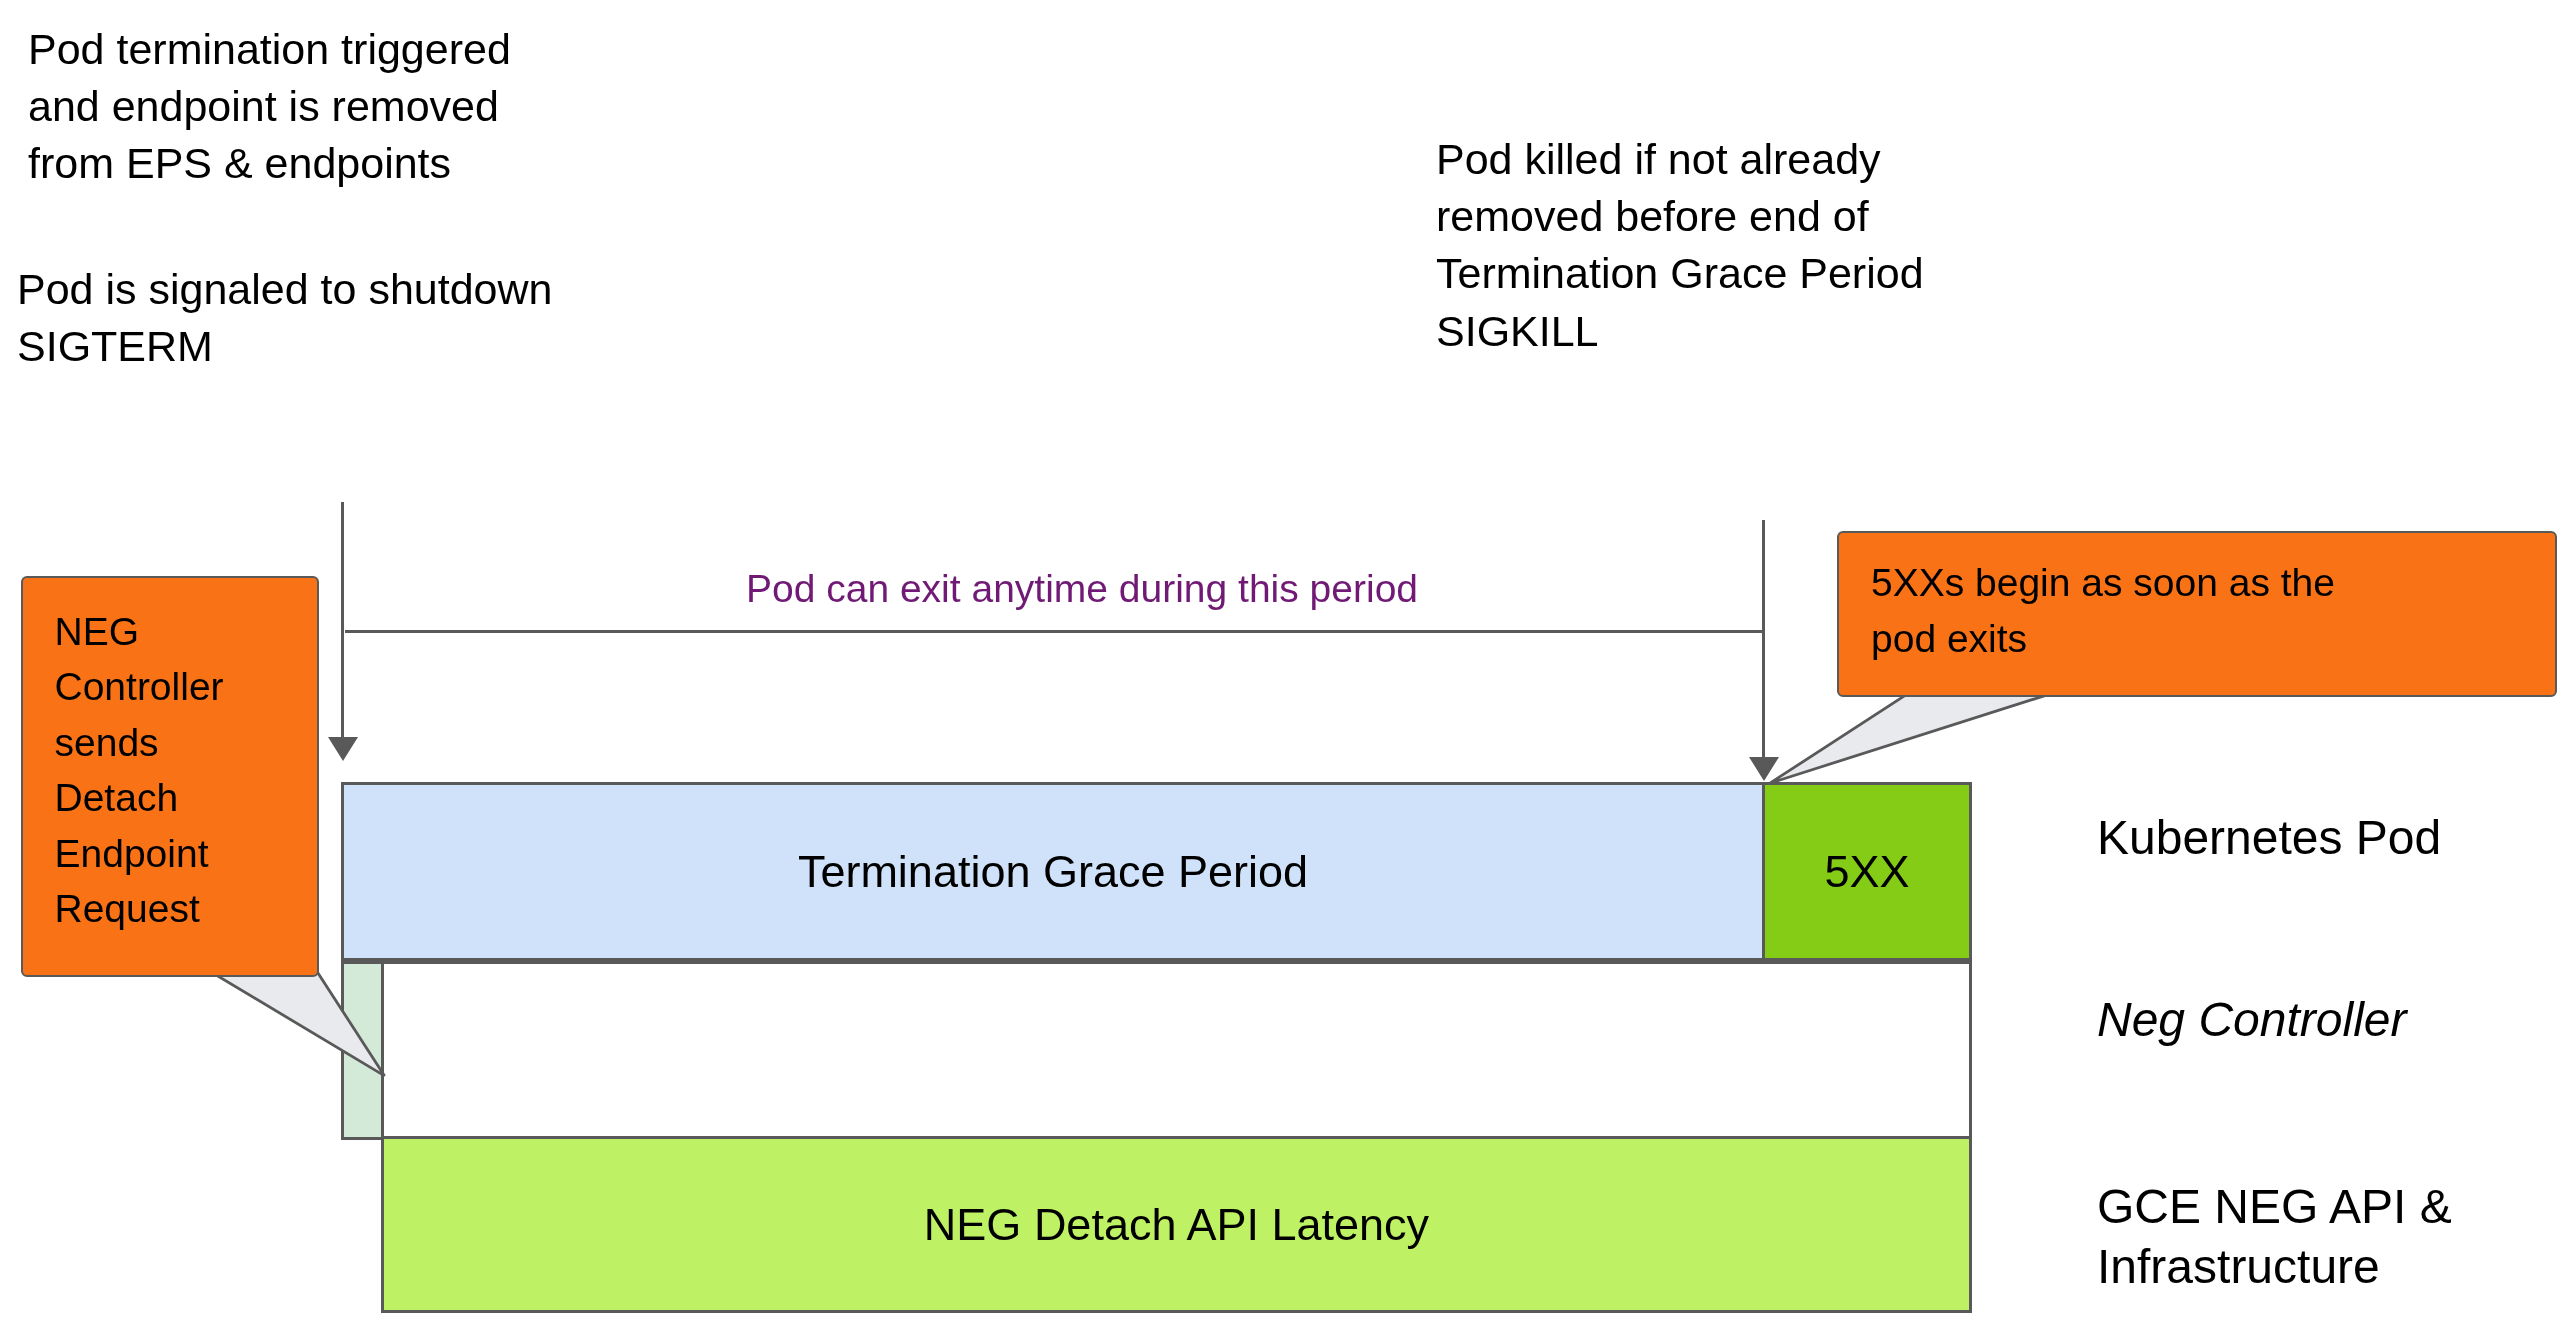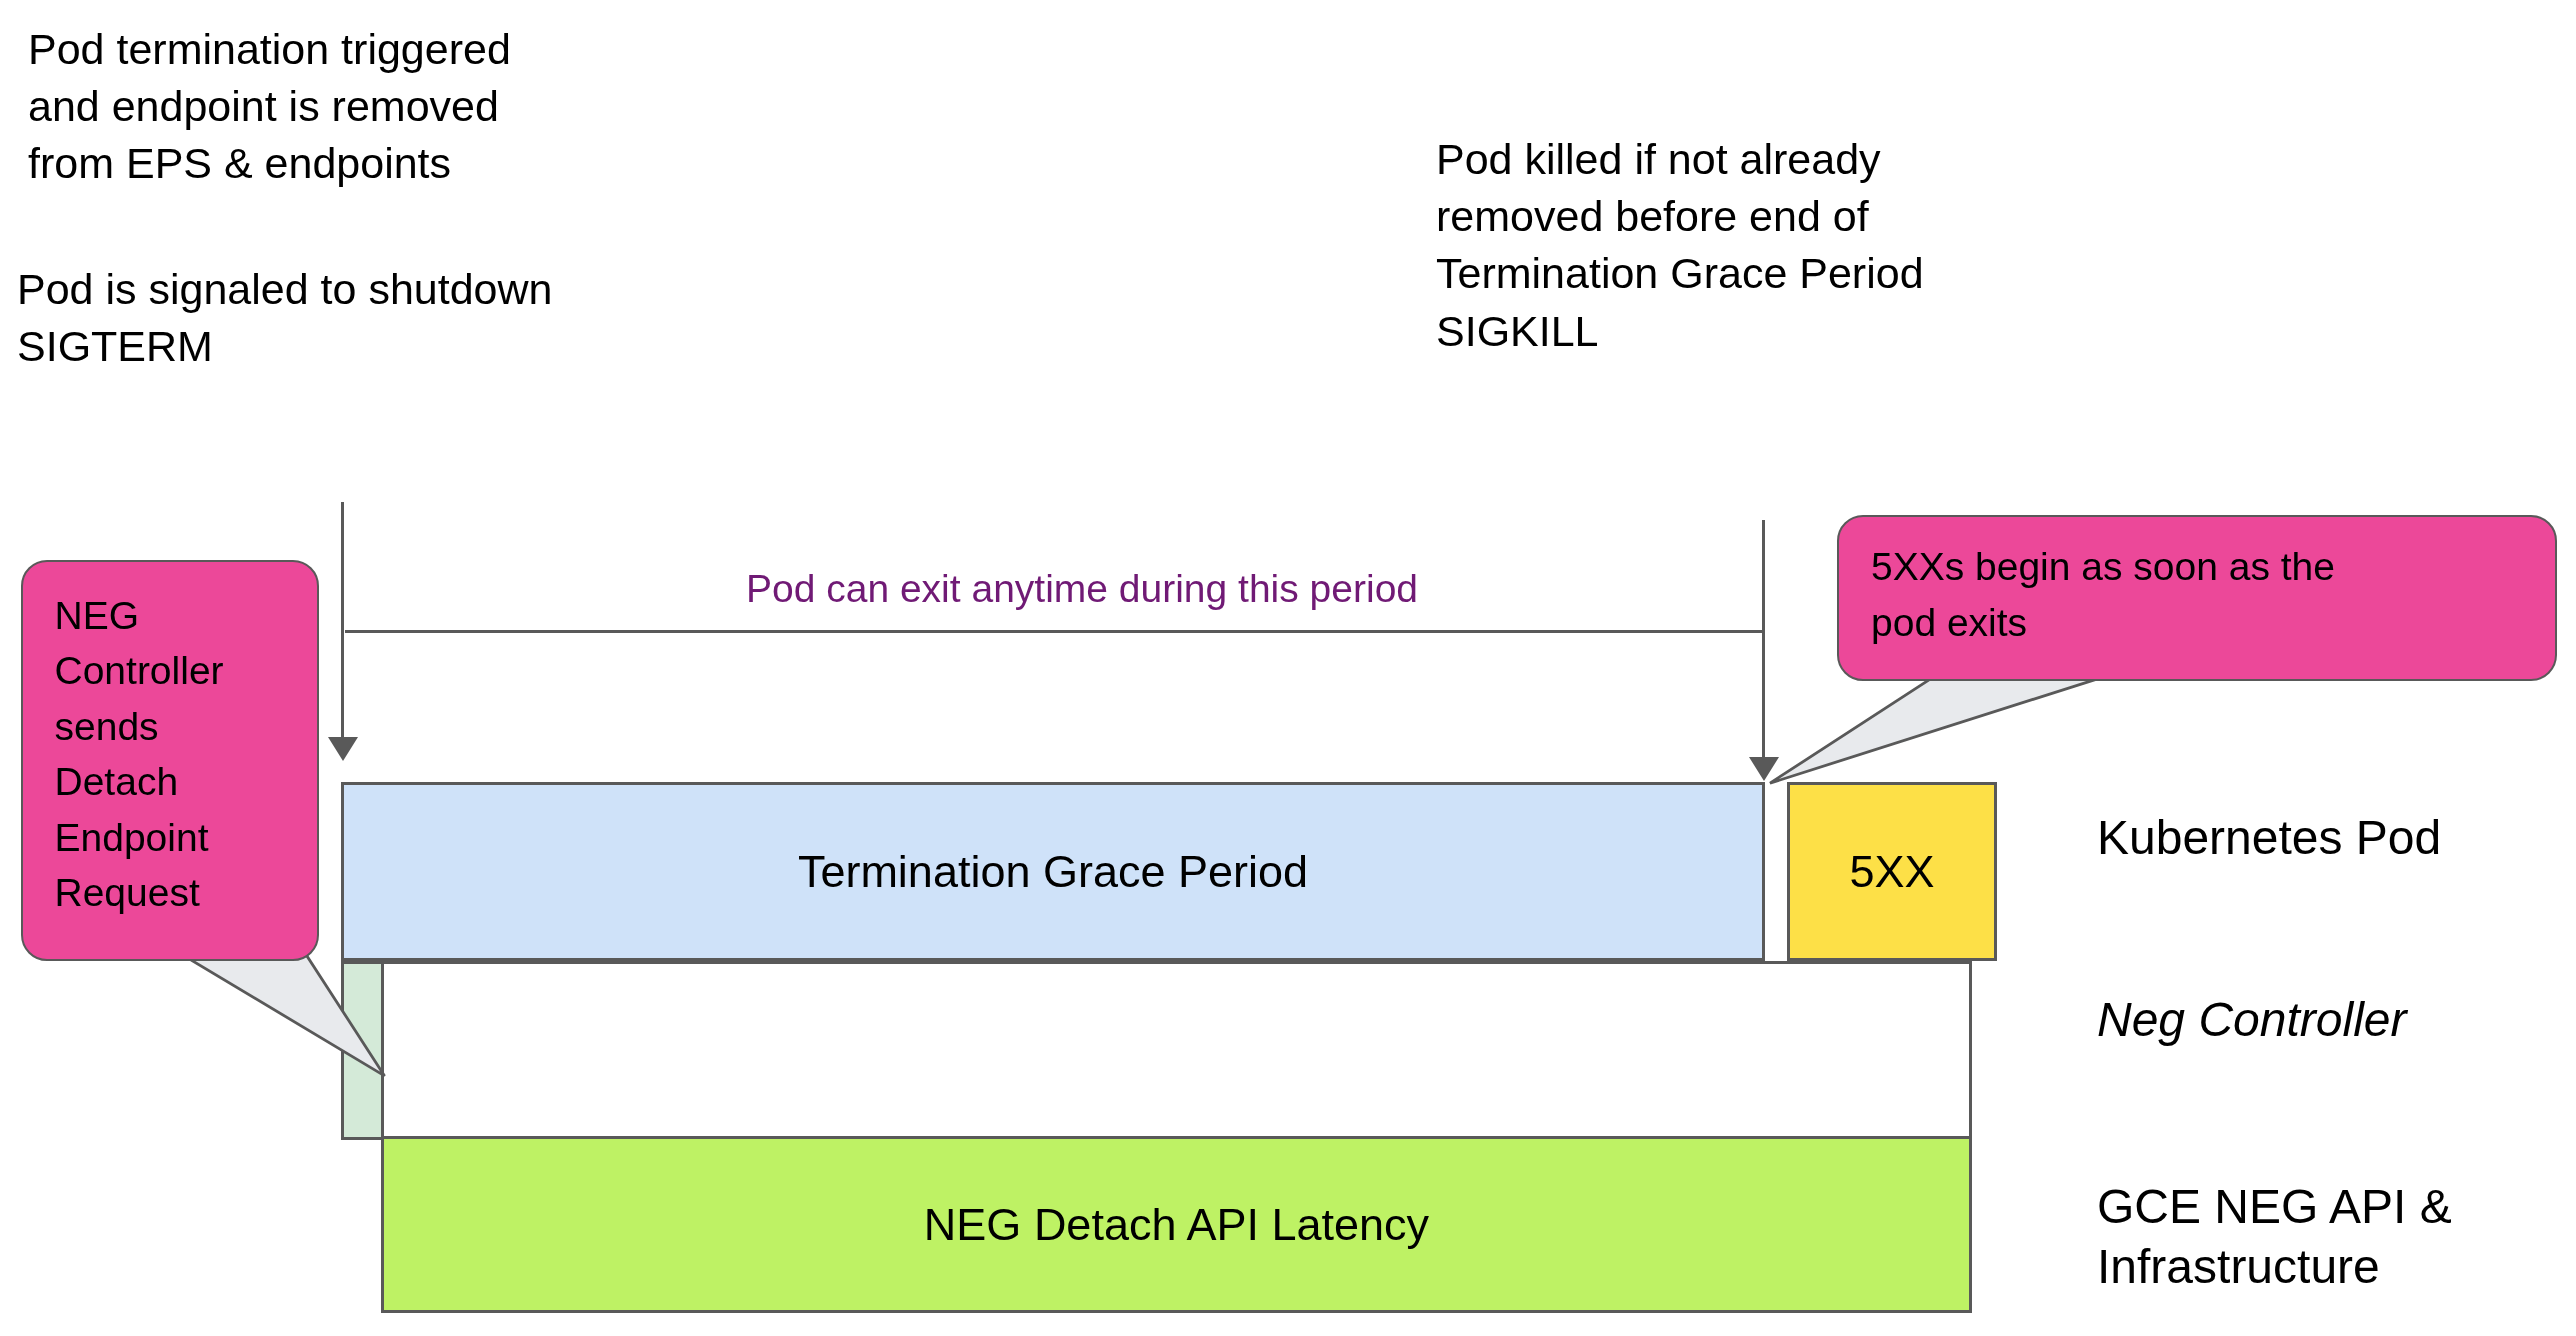--- a/index.html
+++ b/index.html
@@ -66,43 +66,44 @@
     position: absolute;
     box-sizing: border-box;
     border: 3.7px solid #595959;
     display: flex;
     align-items: center;
     justify-content: center;
     font-size: 45px;
     color: #000000;
   }
   #bar-grace { background: #cfe2f9; }
-  #bar-5xx   { background: #fde047; margin-left: 25px; }
+  #bar-5xx   { background: #84cc16; }
   #bar-neg-detach-ctrl { background: #d4ead8; }
   #bar-neg-row-bg { background: #ffffff; }
   #bar-neg-api { background: #bef264; }
 
   
   .row-label {
     position: absolute;
     font-size: 48px;
     line-height: 1.24;
     color: #000000;
     white-space: pre-line;
   }
 
   
   .callout {
     position: absolute;
     box-sizing: border-box;
-    background: #ec4899;
+    background: #f97316;
     border: 2.8px solid #595959;
-    border-radius: 26px;
+    border-radius: 6px;
     color: #000000;
     z-index: 3;
+    margin-top: 16px;
   }
   .callout-text {
     font-size: 39px;
     line-height: 1.42;
     white-space: pre-line;
   }
   #callout-neg {
     left: 20.5px; top: 560px; width: 298px; height: 401px;
     padding: 26px 18.7px 18.7px 32px;
   }

